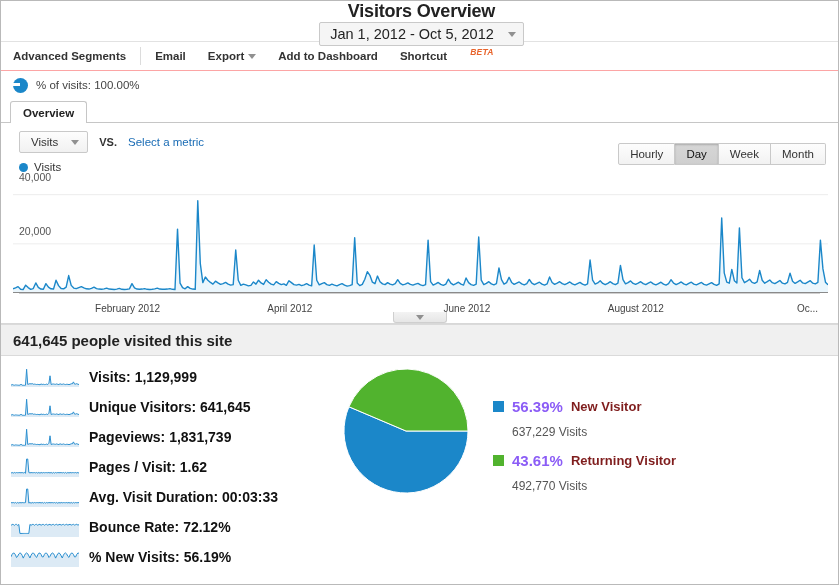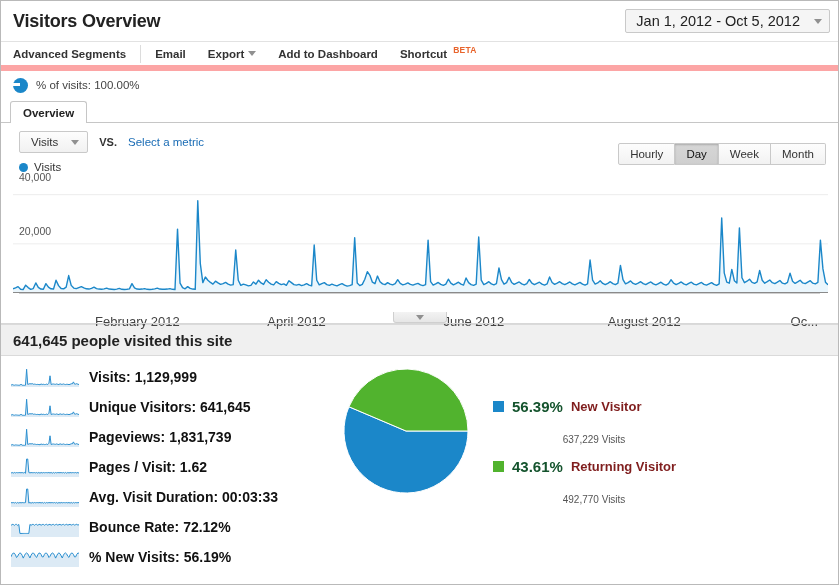--- a/index.html
+++ b/index.html
@@ -18,20 +18,21 @@
   }
 
   
   .header-row {
     height: 41px;
     display: flex;
     align-items: center;
     justify-content: space-between;
     padding: 0 8px 0 12px;
     border-bottom: 1px solid #e2e2e2;
+    flex-direction: column;
   }
   .page-title {
     font-size: 18px;
     font-weight: bold;
     color: #222;
     letter-spacing: -0.2px;
   }
   .date-picker {
     display: flex;
     align-items: center;
@@ -55,21 +56,21 @@
     display: inline-block;
   }
 
   
   .toolbar {
     height: 29px;
     display: flex;
     align-items: center;
     padding: 0 12px;
     gap: 0;
-    border-bottom: 6px solid #fca5a5;
+    border-bottom: 1px solid #fca5a5;
     background: #fff;
   }
   .tb-item {
     font-size: 11.5px;
     color: #333;
     font-weight: bold;
     cursor: pointer;
     white-space: nowrap;
     display: flex;
     align-items: center;
@@ -82,22 +83,23 @@
     margin: 0 14px;
   }
   .tb-gap { width: 22px; }
   .beta-tag {
     color: #e8642c;
     font-size: 8.5px;
     font-weight: bold;
     vertical-align: super;
     position: relative;
     top: -4px;
-    margin-left: 2px;
+    margin-left: 19px;
     letter-spacing: 0.2px;
+    font-style: italic;
   }
 
   
   .pct-row {
     height: 28px;
     display: flex;
     align-items: center;
     padding: 0 12px;
     gap: 8px;
   }
@@ -242,22 +244,22 @@
   .ylab.mid { top: 50px; }
   .chart-svg { display: block; }
   .xaxis-row {
     position: relative;
     height: 20px;
     border-top: 1px solid #cfcfcf;
     margin: 0 6px;
   }
   .xlab {
     position: absolute;
-    top: 20px;
-    font-size: 13px;
+    top: 9px;
+    font-size: 10px;
     color: #444;
     white-space: nowrap;
   }
   .collapse-strip {
     position: relative;
     height: 11px;
     border-bottom: 1px solid #d8d8d8;
   }
   .collapse-btn {
     position: absolute;
@@ -329,34 +331,33 @@
     align-items: center;
     gap: 8px;
   }
   .pl-swatch {
     width: 11px; height: 11px;
     flex: none;
   }
   .pl-pct {
     font-size: 15px;
     font-weight: bold;
-    color: #14532d;
+    color: #8b5cf6;
     text-align: center;
   }
   .pl-name {
     font-size: 13px;
     font-weight: bold;
     color: #7f1d1d;
   }
   .pl-sub {
-    font-size: 10px;
+    font-size: 12px;
     color: #555;
     padding-left: 19px;
-    margin-top: 19px;
-    text-align: center;
+    margin-top: 10px;
   }
 </style>
 </head>
 <body>
 
 <div id="app">
 
   <div class="header-row">
     <div class="page-title">Visitors Overview</div>
     <div class="date-picker">

